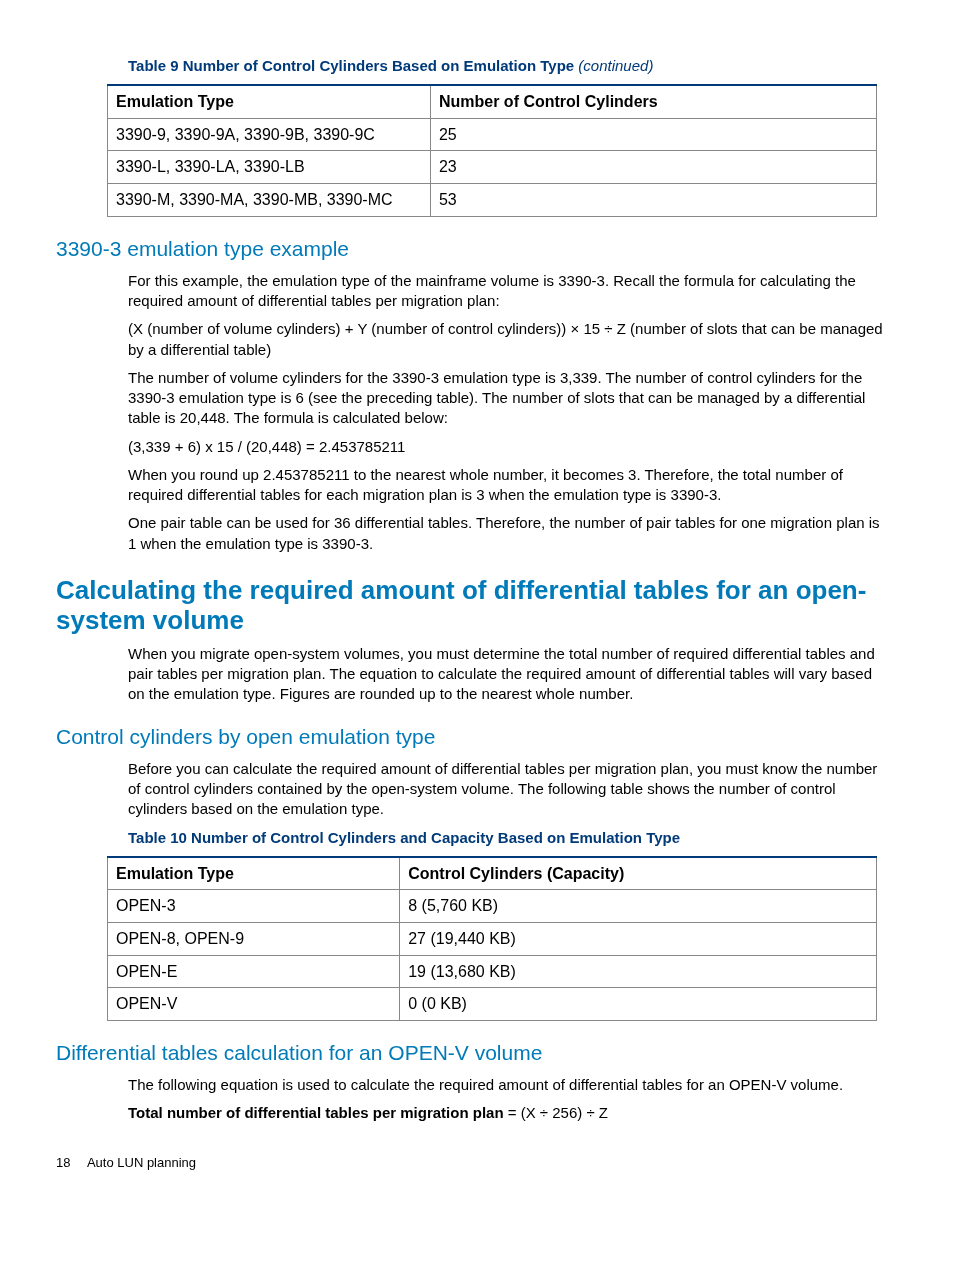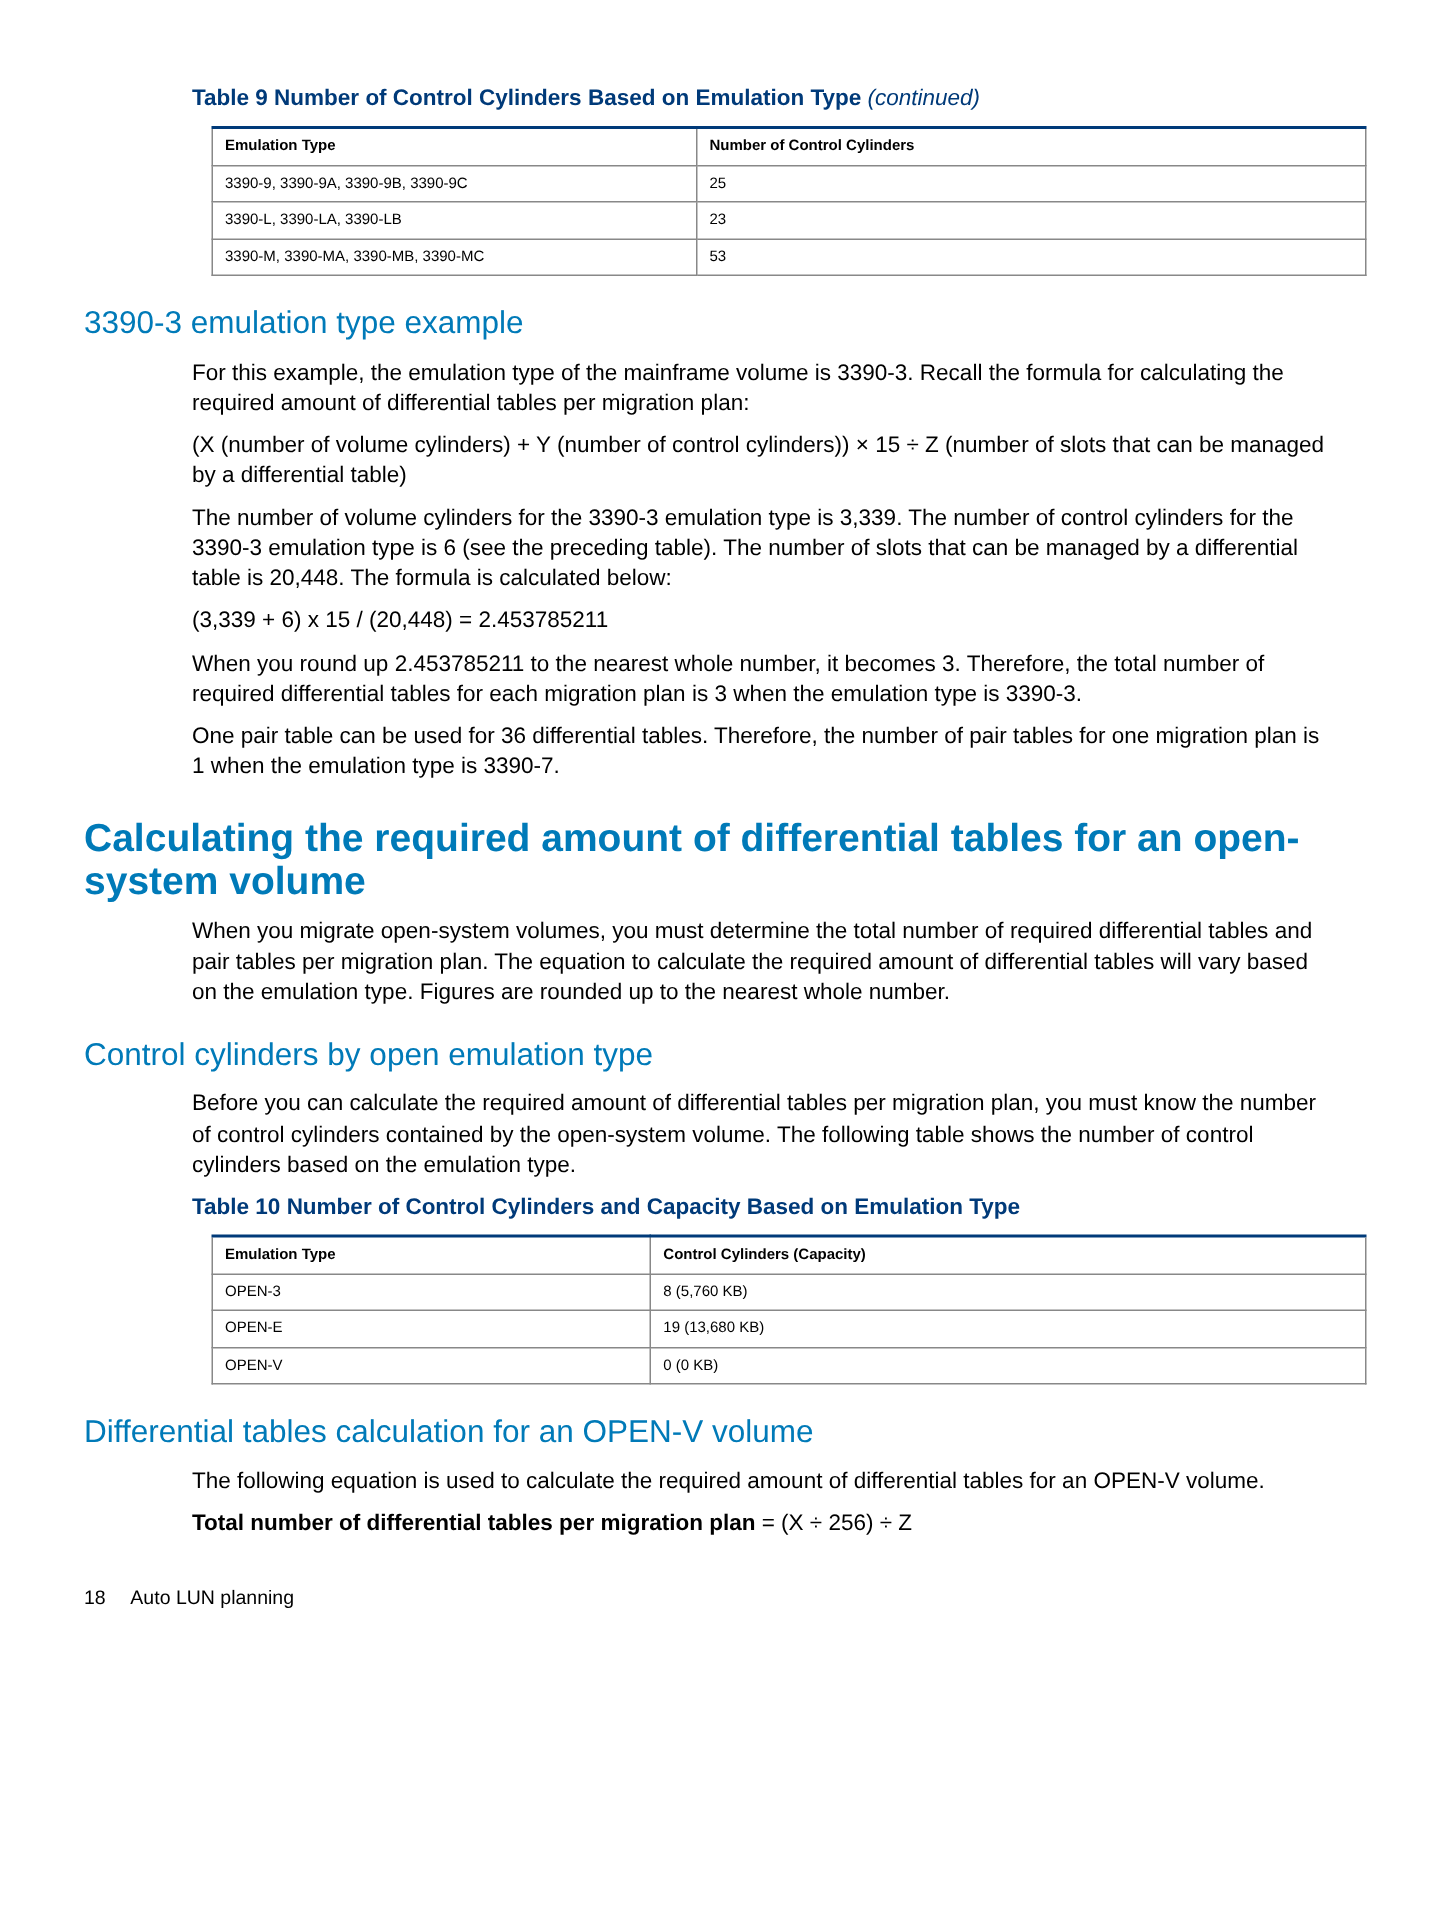--- a/index.html
+++ b/index.html
@@ -18,23 +18,23 @@
     font-weight: bold;
     font-size: 15px;
     margin: 6px 0 8px 72px;
   }
   .table-caption .cont {
     font-style: italic;
     font-weight: normal;
   }
   table {
     width: calc(100% - 72px);
-    margin-left: 85px;
+    margin-left: 51px;
     border-collapse: collapse;
-    font-size: 10px;
+    font-size: 16px;
   }
   table th, table td {
     border: 1px solid #888;
     padding: 5px 8px;
     text-align: left;
     font-weight: normal;
   }
   table th {
     font-weight: bold;
   }
@@ -92,40 +92,44 @@
       </tr>
   </tbody>
 </table>
 
 <div class="h3">3390-3 emulation type example</div>
 <p>For this example, the emulation type of the mainframe volume is 3390-3. Recall the formula for calculating the required amount of differential tables per migration plan:</p>
 <p>(X (number of volume cylinders) + Y (number of control cylinders)) × 15 ÷ Z (number of slots that can be managed by a differential table)</p>
 <p>The number of volume cylinders for the 3390-3 emulation type is 3,339. The number of control cylinders for the 3390-3 emulation type is 6 (see the preceding table). The number of slots that can be managed by a differential table is 20,448. The formula is calculated below:</p>
 <p>(3,339 + 6) x 15 / (20,448) = 2.453785211</p>
 <p>When you round up 2.453785211 to the nearest whole number, it becomes 3. Therefore, the total number of required differential tables for each migration plan is 3 when the emulation type is 3390-3.</p>
-<p>One pair table can be used for 36 differential tables. Therefore, the number of pair tables for one migration plan is 1 when the emulation type is 3390-7.</p>
+<p>One pair table can be used for 36 differential tables. Therefore, the number of pair tables for one migration plan is 1 when the emulation type is 3390-3.</p>
 
 <div class="h2">Calculating the required amount of differential tables for an open-system volume</div>
 <p>When you migrate open-system volumes, you must determine the total number of required differential tables and pair tables per migration plan. The equation to calculate the required amount of differential tables will vary based on the emulation type. Figures are rounded up to the nearest whole number.</p>
 
 <div class="h3">Control cylinders by open emulation type</div>
 <p>Before you can calculate the required amount of differential tables per migration plan, you must know the number of control cylinders contained by the open-system volume. The following table shows the number of control cylinders based on the emulation type.</p>
 
 <div class="table-caption">Table 10 Number of Control Cylinders and Capacity Based on Emulation Type</div>
 <table>
   <thead>
     <tr>
       <th style="width:38%">Emulation Type</th>
       <th>Control Cylinders (Capacity)</th>
     </tr>
   </thead>
   <tbody>
     <tr>
         <td>OPEN-3</td>
         <td>8 (5,760 KB)</td>
+      </tr>
+    <tr>
+        <td>OPEN-8, OPEN-9</td>
+        <td>27 (19,440 KB)</td>
       </tr>
     <tr>
         <td>OPEN-E</td>
         <td>19 (13,680 KB)</td>
       </tr>
     <tr>
         <td>OPEN-V</td>
         <td>0 (0 KB)</td>
       </tr>
   </tbody>

